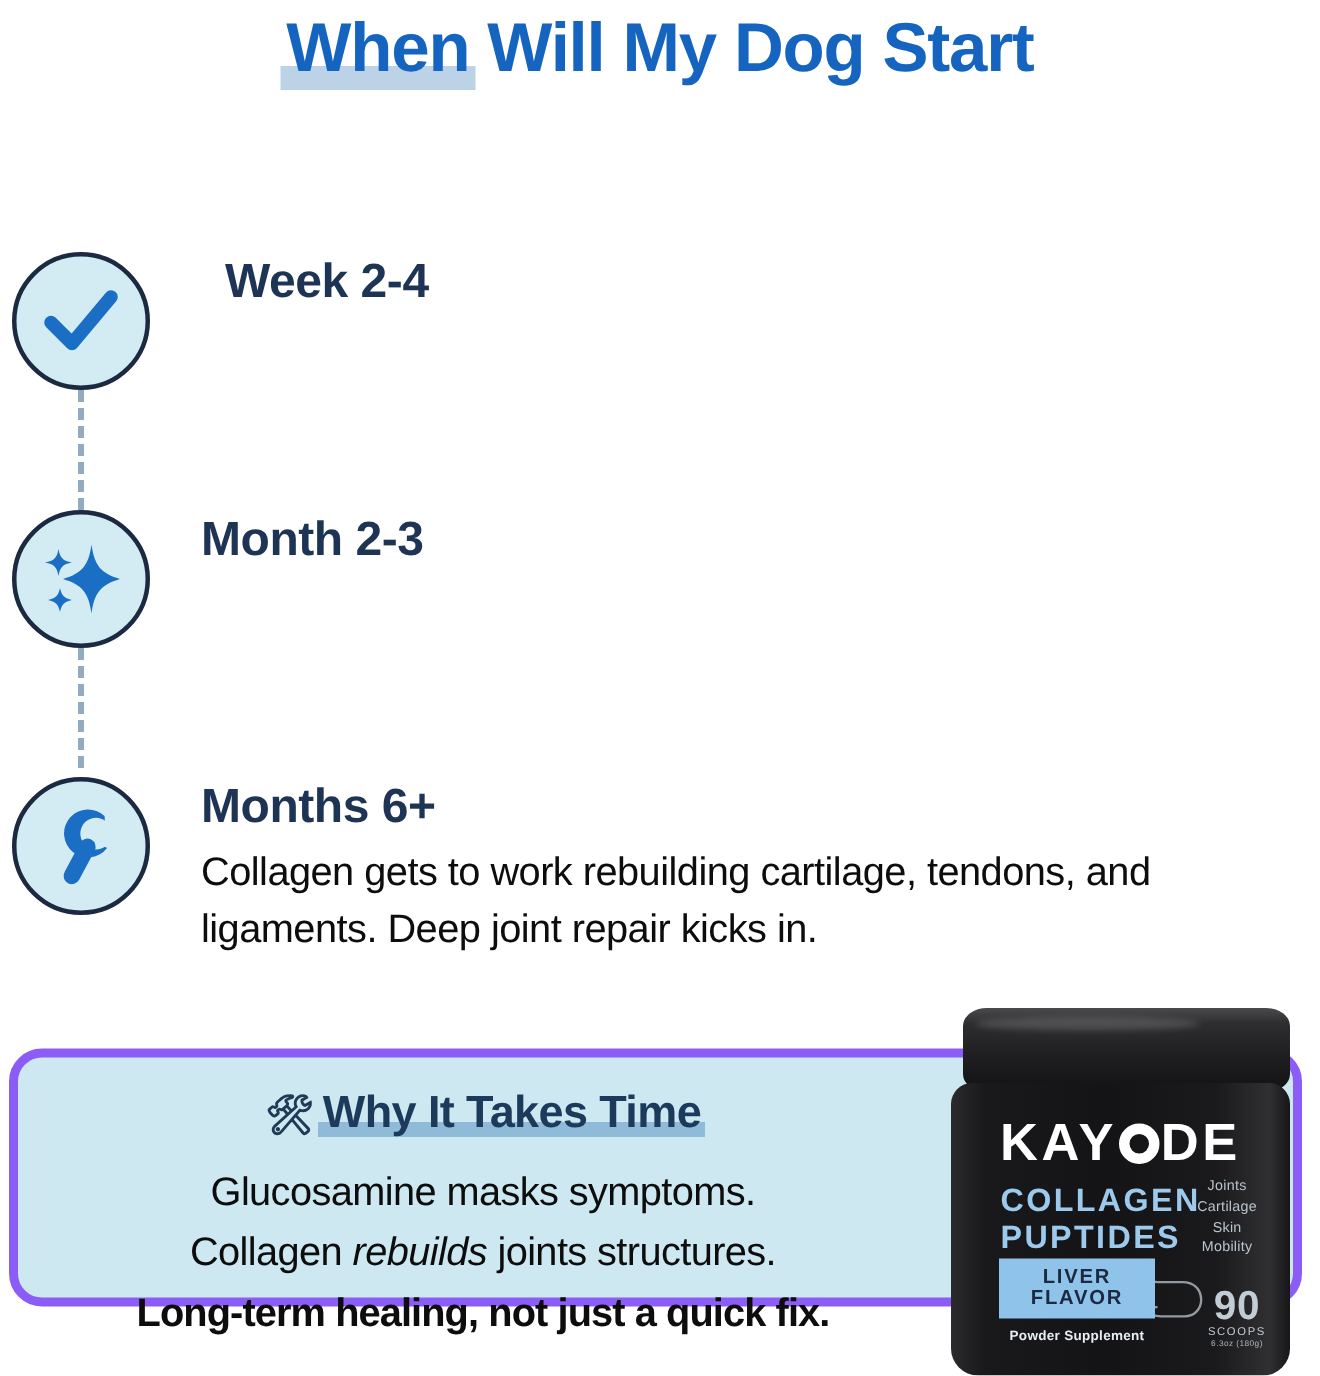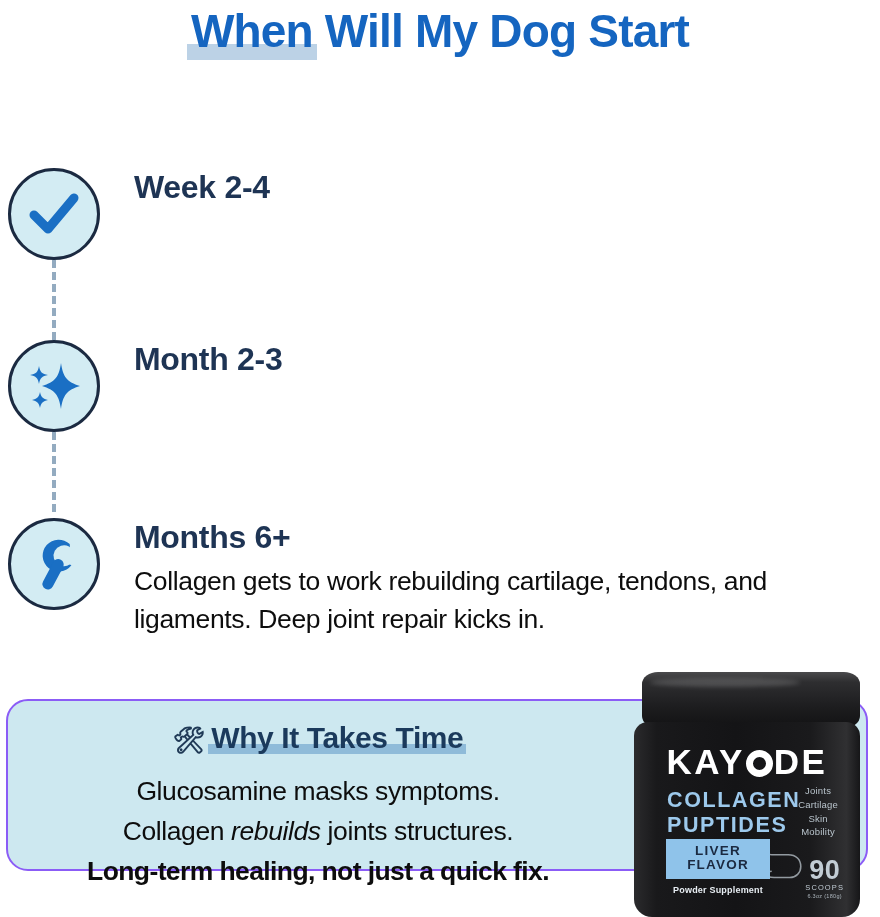--- a/index.html
+++ b/index.html
@@ -105,34 +105,34 @@
     margin-bottom: 8px;
   }
   .step-body {
     font-size: 26.5px;
     font-weight: 400;
     color: #0d0d0d;
     line-height: 1.42;
     letter-spacing: -0.35px;
   }
 
-  .step-1 { height: 172px; }
+  .step-1 { height: 172px; gap: 16px; }
   .step-2 { height: 178px; }
   .step-3 { height: 150px; }
 
   
   .callout {
     position: absolute;
     left: 6px;
     top: 699px;
     width: 862px;
     height: 172px;
     box-sizing: border-box;
     background: #cde8f0;
-    border: 2px solid #8b5cf6;
+    border: 6px solid #8b5cf6;
     border-radius: 22px;
     z-index: 3;
   }
   .callout-inner {
     position: absolute;
     left: 0;
     top: 20px;
     width: 620px;
     text-align: center;
   }

